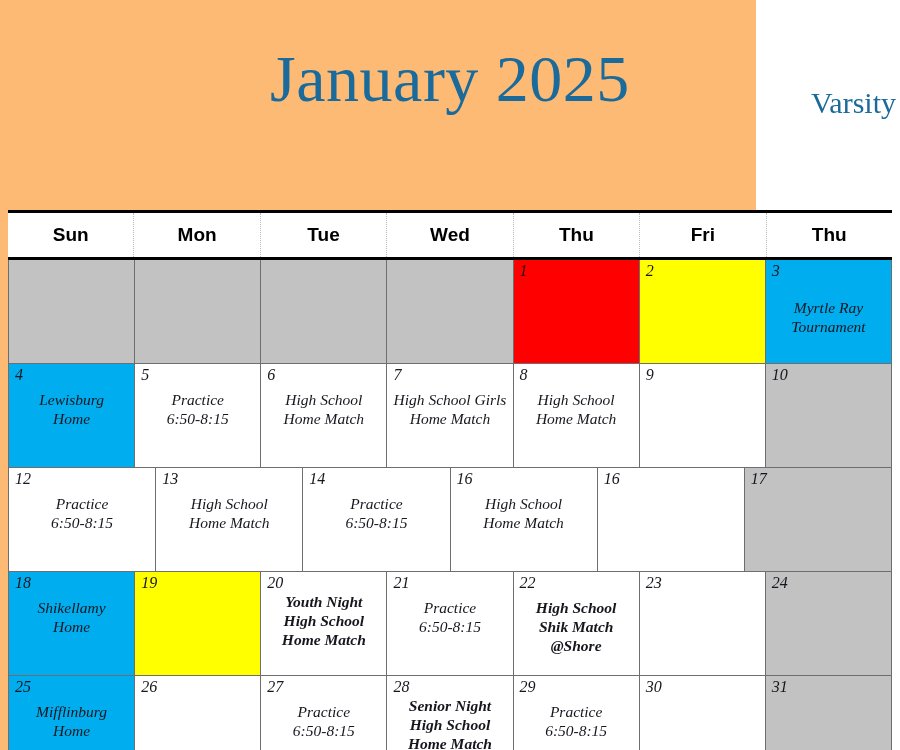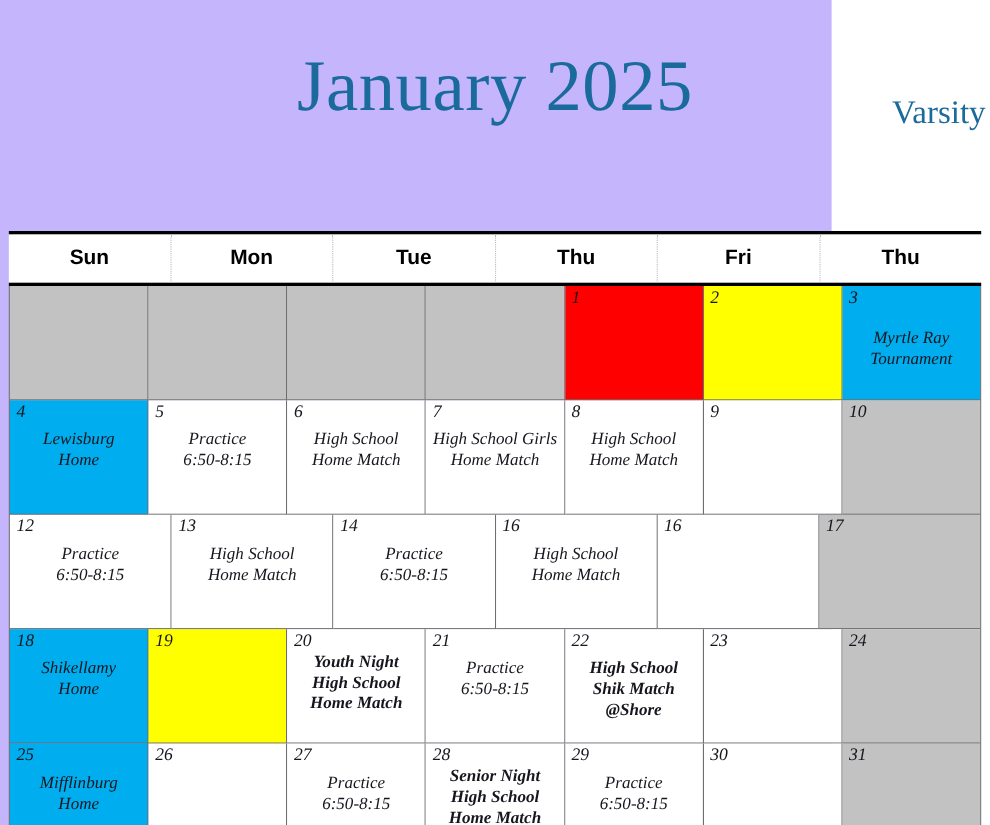--- a/index.html
+++ b/index.html
@@ -12,21 +12,21 @@
   }
   body {
     font-family: "Liberation Serif", serif;
     -webkit-font-smoothing: antialiased;
   }
 
   #page {
     position: relative;
     width: 756px;
     height: 750px;
-    background: #c4b5fd;
+    background: #fdba74;
   }
 
   
   .title-area {
     position: relative;
     height: 172px;
     width: 900px;
   }
   .cal-title {
     position: absolute;
@@ -153,20 +153,21 @@
   <div class="title-area">
     <div class="cal-title">January 2025</div>
     <div class="cal-subtitle">Varsity</div>
   </div>
 
   <div class="cal-wrap">
     <div class="dow-row">
         <div class="dow-cell">Sun</div>
         <div class="dow-cell">Mon</div>
         <div class="dow-cell">Tue</div>
+        <div class="dow-cell">Wed</div>
         <div class="dow-cell">Thu</div>
         <div class="dow-cell">Fri</div>
         <div class="dow-cell">Thu</div>
       </div>
     <div class="weeks">
         <div class="week-row first">
           <div class="day-cell fill-gray"></div>
           <div class="day-cell fill-gray"></div>
           <div class="day-cell fill-gray"></div>
           <div class="day-cell fill-gray"></div>

